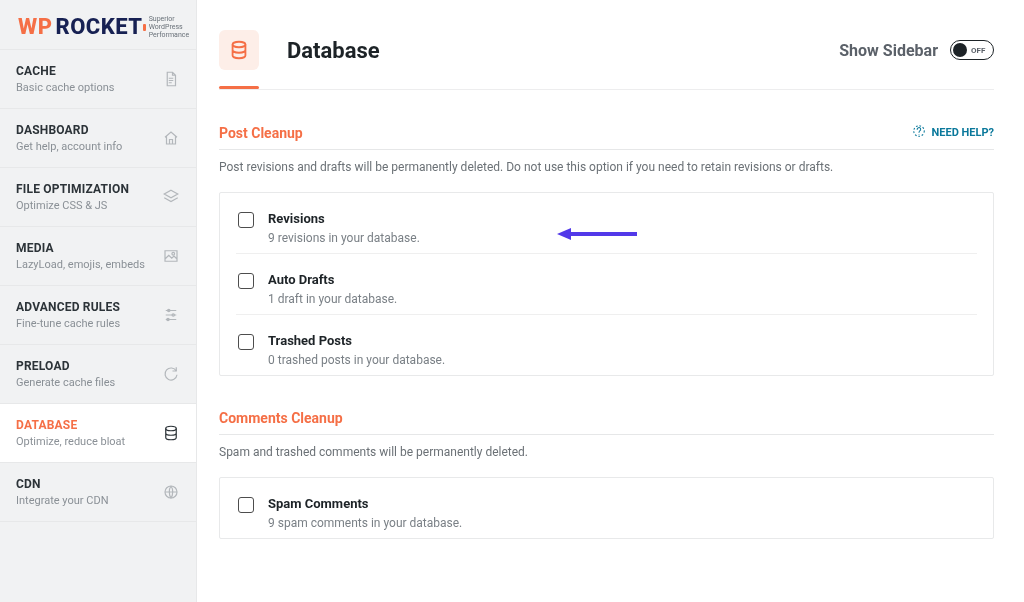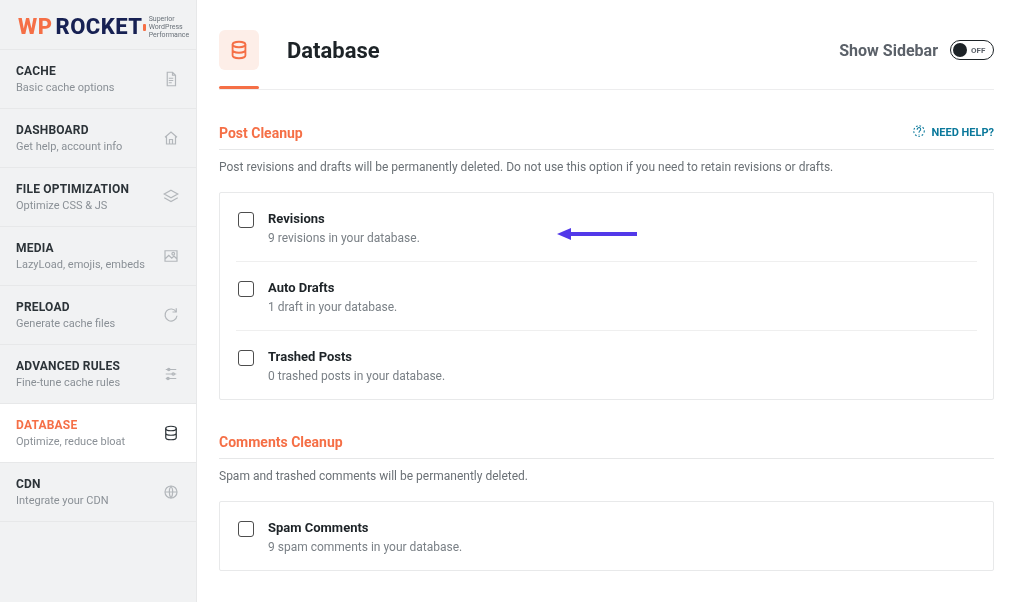--- a/index.html
+++ b/index.html
@@ -174,21 +174,21 @@
   font-size: 12px; color:#6b7176; margin-top: 10px;
 }
 
 .option-box {
   margin-top: 18px;
   border:1px solid #e8e9ea;
   border-radius:2px;
   padding: 0 16px;
 }
 .option-row {
-  padding: 18px 2px 16px;
+  padding: 18px 2px 8px;
   border-bottom: 1px solid #efefef;
   display:flex; gap:14px;
   align-items: flex-start;
 }
 .option-row:last-child { border-bottom: none; }
 .chk {
   width: 16px; height: 16px;
   border: 1.5px solid #4d4d4d;
   border-radius: 3px;
   margin-top: 1px;
@@ -274,42 +274,42 @@
         <span class="nav-icon">
           <svg viewBox="0 0 24 24" width="18" height="18">
               <path class="stroke-muted" d="M4 5 H20 V19 H4 Z M4 16 L9 11 L13 15 L16 12 L20 16"></path>
               <circle class="stroke-muted" cx="15" cy="9" r="1.8"></circle>
             </svg>
         </span>
       </div>
 
       <div class="nav-item">
         <div class="nav-text">
-          <span class="nav-title">PRELOAD</span>
-          <span class="nav-desc">Generate cache files</span>
-        </div>
-        <span class="nav-icon">
-          <svg viewBox="0 0 24 24" width="18" height="18">
-              <path class="stroke-muted" d="M19 8 A8 8 0 1 0 20 13"></path>
-              <path class="stroke-muted" d="M19 3 V8 H14"></path>
-            </svg>
-        </span>
-      </div>
-
-      <div class="nav-item">
-        <div class="nav-text">
           <span class="nav-title">ADVANCED RULES</span>
           <span class="nav-desc">Fine-tune cache rules</span>
         </div>
         <span class="nav-icon">
           <svg viewBox="0 0 24 24" width="18" height="18">
               <path class="stroke-muted" d="M5 6 H19 M5 12 H19 M5 18 H19"></path>
               <circle class="stroke-muted" cx="9" cy="6" r="1.6"></circle>
               <circle class="stroke-muted" cx="15" cy="12" r="1.6"></circle>
               <circle class="stroke-muted" cx="8" cy="18" r="1.6"></circle>
+            </svg>
+        </span>
+      </div>
+
+      <div class="nav-item">
+        <div class="nav-text">
+          <span class="nav-title">PRELOAD</span>
+          <span class="nav-desc">Generate cache files</span>
+        </div>
+        <span class="nav-icon">
+          <svg viewBox="0 0 24 24" width="18" height="18">
+              <path class="stroke-muted" d="M19 8 A8 8 0 1 0 20 13"></path>
+              <path class="stroke-muted" d="M19 3 V8 H14"></path>
             </svg>
         </span>
       </div>
 
       <div class="nav-item active">
         <div class="nav-text">
           <span class="nav-title">DATABASE</span>
           <span class="nav-desc">Optimize, reduce bloat</span>
         </div>
         <span class="nav-icon">

